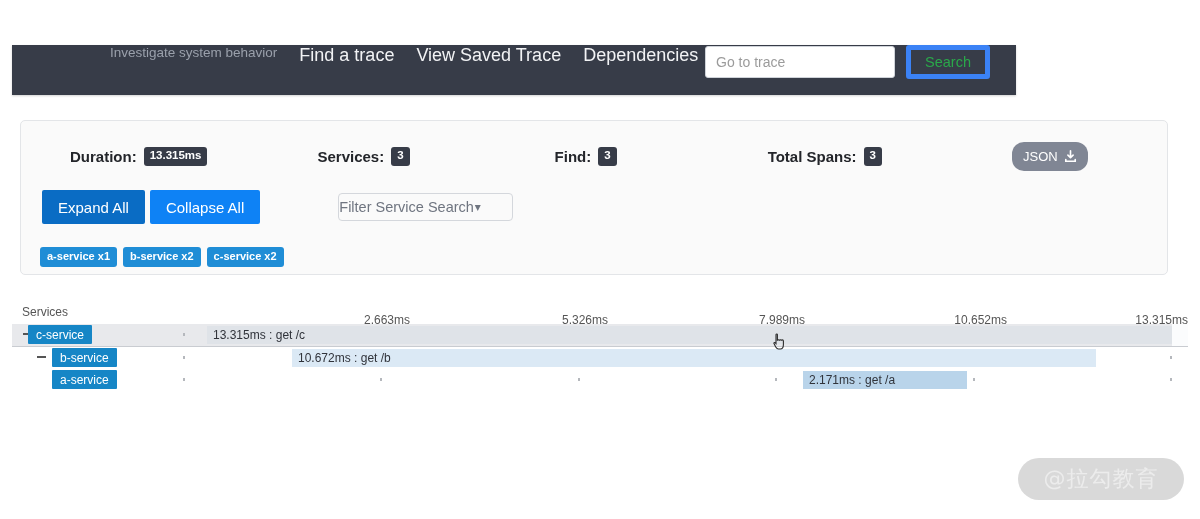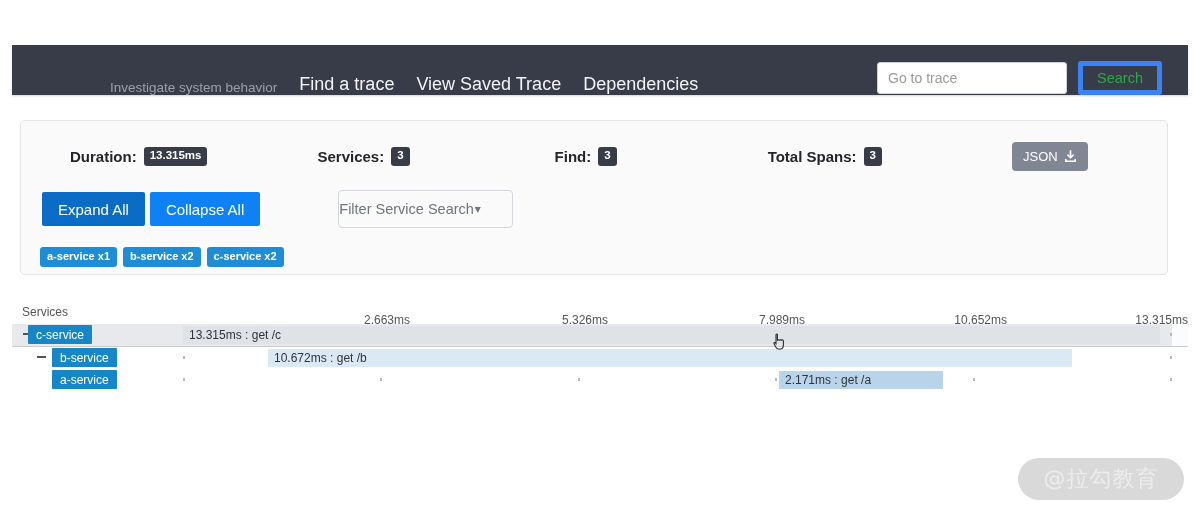--- a/index.html
+++ b/index.html
@@ -15,25 +15,25 @@
     font-family: "Liberation Sans", sans-serif;
     color: #333;
     -webkit-font-smoothing: antialiased;
   }
 
   
   .topbar {
     position: absolute;
     left: 12px;
     top: 45px;
-    width: 1176px;
+    width: 1004px;
     height: 50px;
     background: #373c48;
     display: flex;
-    align-items: flex-end;
+    align-items: flex-start;
     box-shadow: 0 1px 2px rgba(0,0,0,.18);
   }
   .brand {
     color: #9aa0ab;
     font-size: 13.5px;
     margin-left: 98px;
     white-space: nowrap;
   }
   .nav {
     display: flex;
@@ -115,21 +115,21 @@
   }
   .s-dur   { margin-left: 0; }
   .s-svc   { margin-left: 81px; }
   .s-depth { margin-left: 116px; }
   .s-spans { margin-left: 122px; }
 
   .json-btn {
     margin-left: 130px;
     background: #808694;
     border: none;
-    border-radius: 4px;
+    border-radius: 12px;
     color: #fff;
     font-size: 13px;
     height: 29px;
     padding: 0 11px;
     display: flex;
     align-items: center;
     gap: 6px;
     cursor: pointer;
     font-family: "Liberation Sans", sans-serif;
   }
@@ -150,21 +150,21 @@
     padding: 0 16px;
     cursor: pointer;
     border-radius: 2px;
     font-family: "Liberation Sans", sans-serif;
   }
   .bbtn.dark { background: #0a6cc4; }
   .bbtn.light { background: #0e82f5; margin-left: 5px; }
   .filter-box {
     margin-left: 78px;
     width: 175px;
-    height: 38px;
+    height: 28px;
     border: 1px solid #d4d7dc;
     border-radius: 4px;
     background: #fafafa;
     display: flex;
     align-items: center;
     justify-content: flex-start;
     color: #6f7580;
     font-size: 14.5px;
     cursor: pointer;
     box-sizing: border-box;
@@ -246,20 +246,21 @@
     cursor: pointer;
   }
   .bar {
     position: absolute;
     top: 2px;
     height: 18px;
     background: #b9d4ea;
     display: flex;
     align-items: center;
     cursor: pointer;
+    margin-left: 24px;
   }
   .bar.faint { background: #dfe3e8; }
   .bar.mid   { background: #dbe9f5; }
   .bar-text {
     position: absolute;
     left: 6px;
     white-space: nowrap;
     font-size: 12px;
     color: #30333a;
   }

